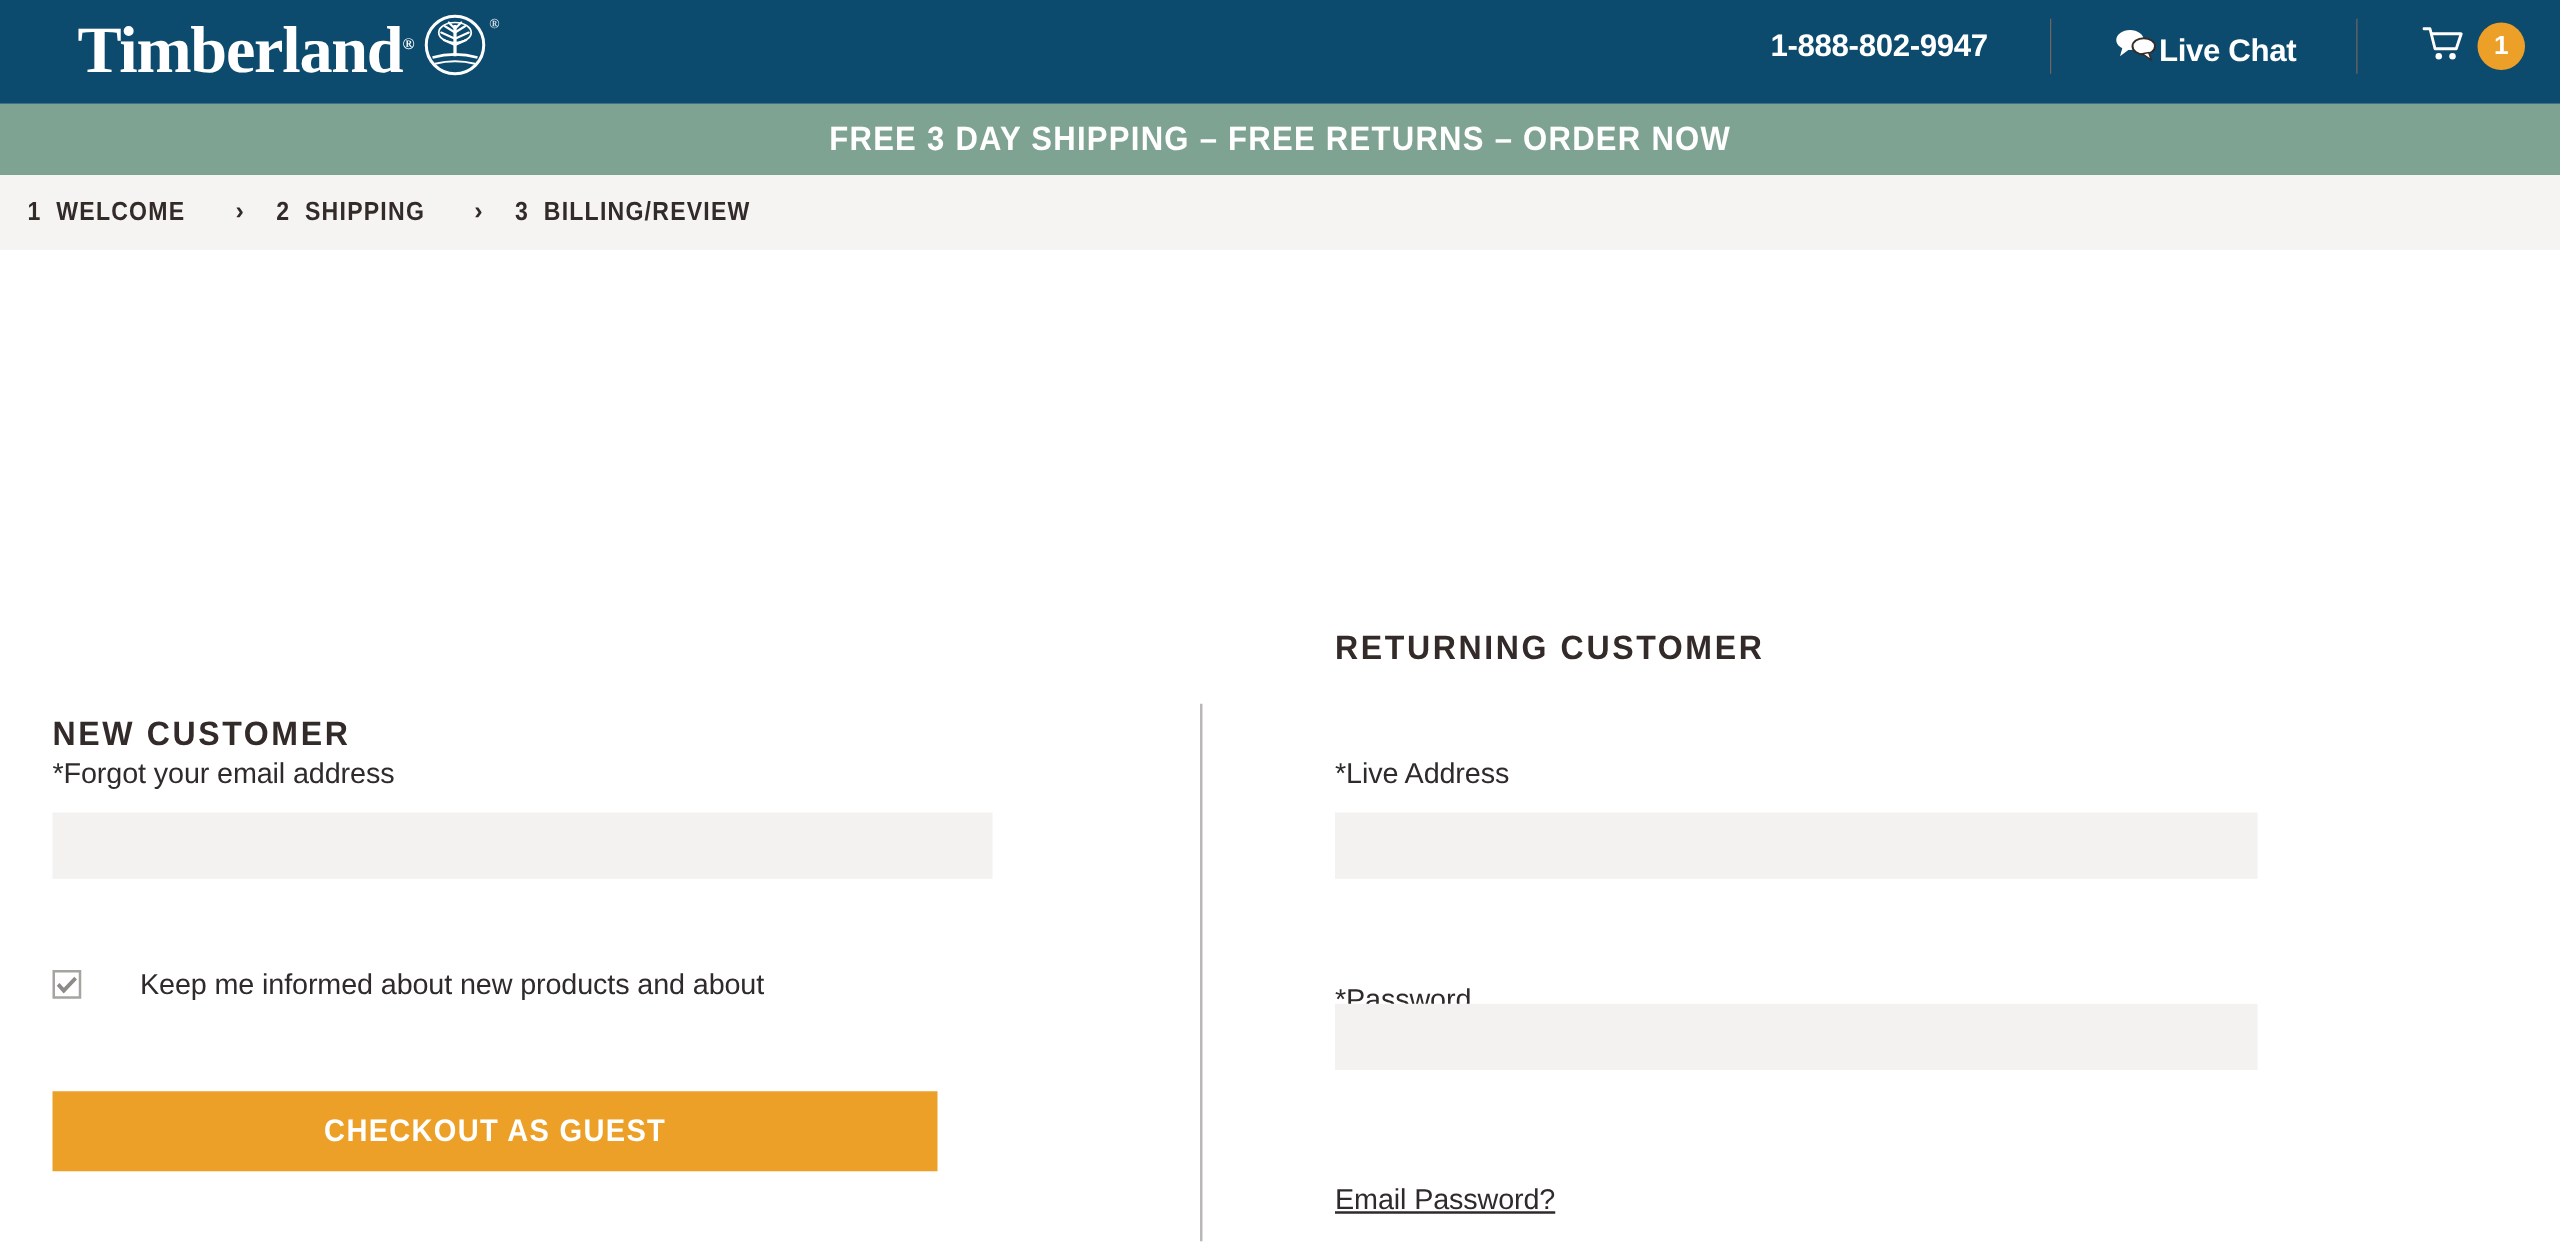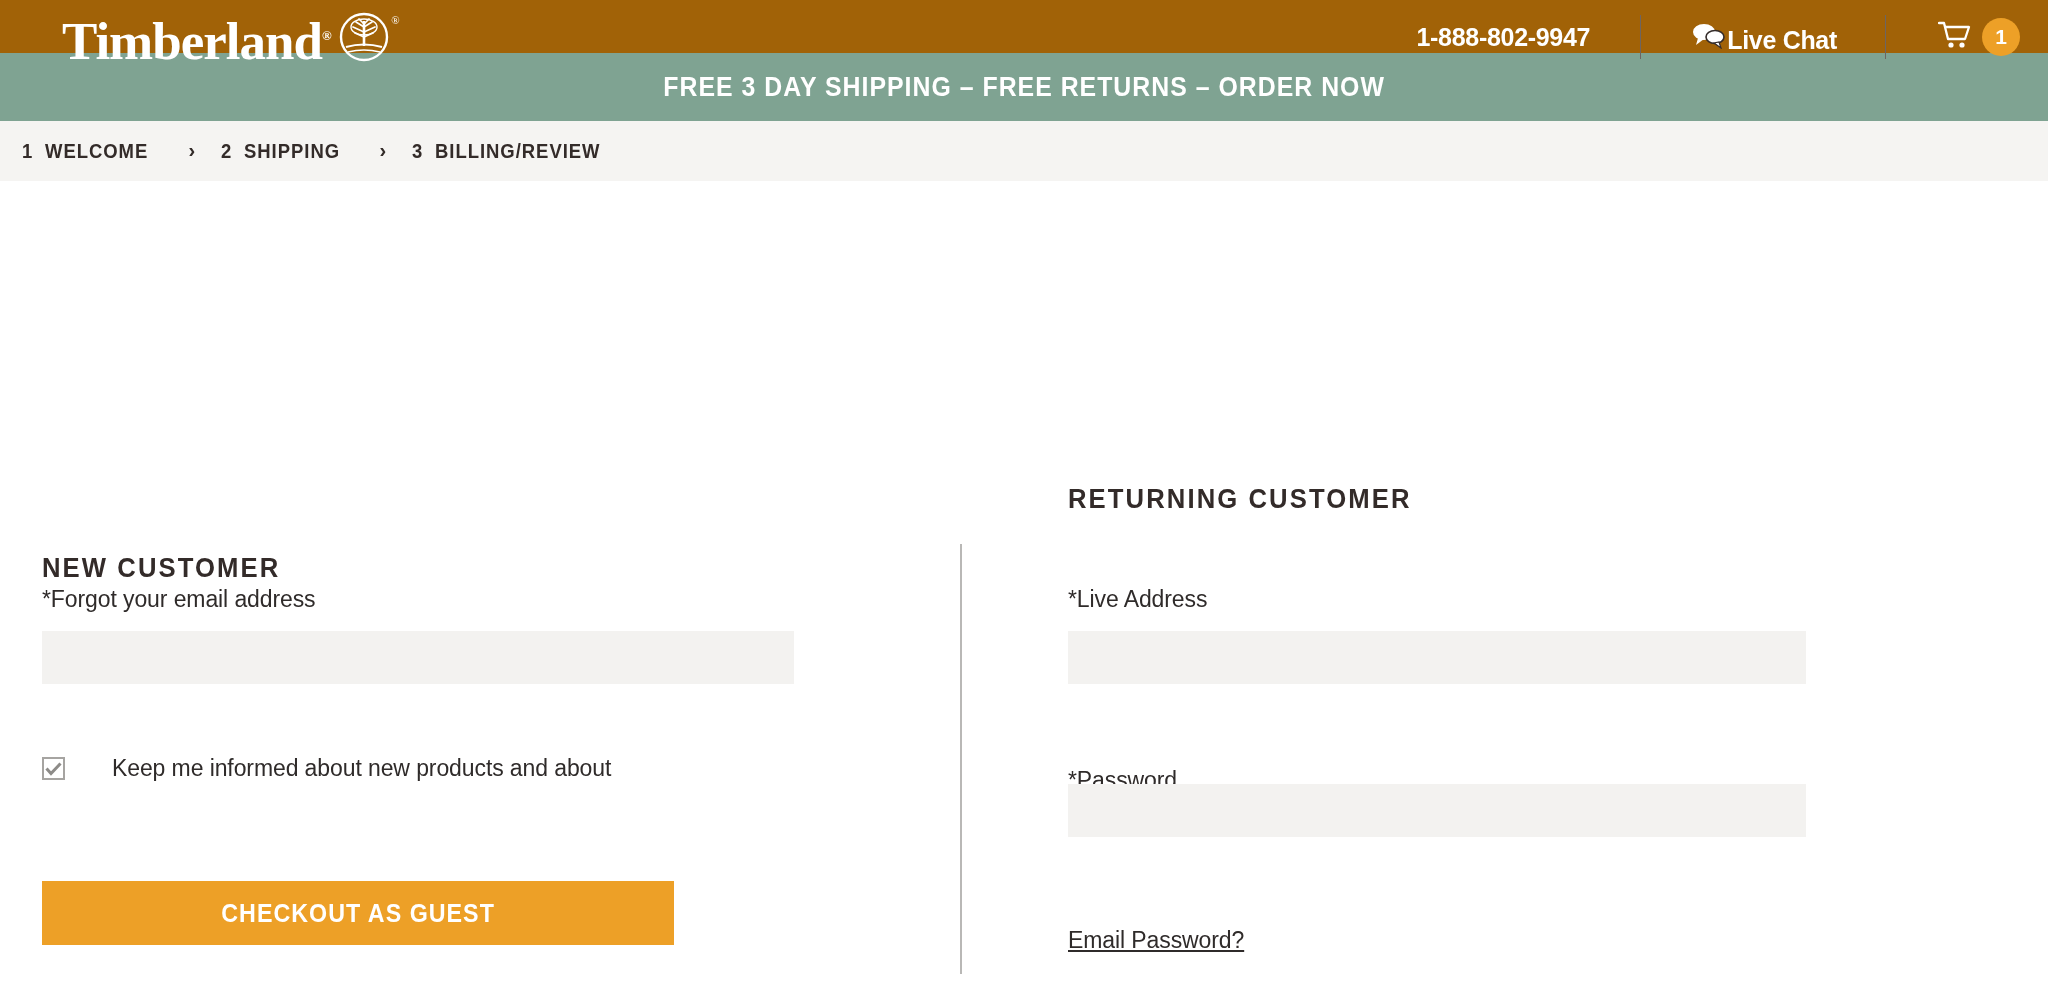--- a/index.html
+++ b/index.html
@@ -10,22 +10,22 @@
     width: 2048px;
     height: 1003px;
     background: #ffffff;
     font-family: "Liberation Sans", sans-serif;
     overflow: hidden;
   }
 
   
   .header {
     position: relative;
-    height: 53px;
-    background: #a16207;
+    height: 83px;
+    background: #0c4a6e;
     display: flex;
     align-items: center;
     box-sizing: border-box;
   }
   .logo-wrap {
     position: absolute;
     left: 62px;
     top: 6px;
     display: flex;
     align-items: flex-end;
@@ -110,21 +110,21 @@
     font-size: 21px;
     font-weight: bold;
     display: flex;
     align-items: center;
     justify-content: center;
     margin-left: 10px;
   }
 
   
   .promo {
-    height: 68px;
+    height: 57px;
     background: #7fa392;
     display: flex;
     align-items: center;
     justify-content: center;
   }
   .promo-text {
     color: #ffffff;
     font-size: 27px;
     font-weight: bold;
     letter-spacing: 1.1px;
@@ -273,21 +273,21 @@
     justify-content: center;
     flex: none;
   }
   .check-label {
     font-size: 23px;
     color: #2f2b2a;
     margin-left: 47px;
     letter-spacing: -0.1px;
     white-space: nowrap;
   }
-  .nc-btn { position: absolute; left: 0; top: 700px; width: 632px; }
+  .nc-btn { position: absolute; left: 0; top: 673px; width: 708px; }
 
   
   .rc-title { position: absolute; left: 0; top: 303px; }
   .rc-email-label { position: absolute; left: 0; top: 405px; }
   .rc-email-input { position: absolute; left: 0; top: 450px; width: 738px; }
   .rc-pass-label { position: absolute; left: 0; top: 558px; margin-top: 28px; }
   .rc-pass-input { position: absolute; left: 0; top: 603px; width: 738px; }
   .rc-forgot { position: absolute; left: 0; top: 746px; }
   .forgot-link {
     font-size: 23px;

